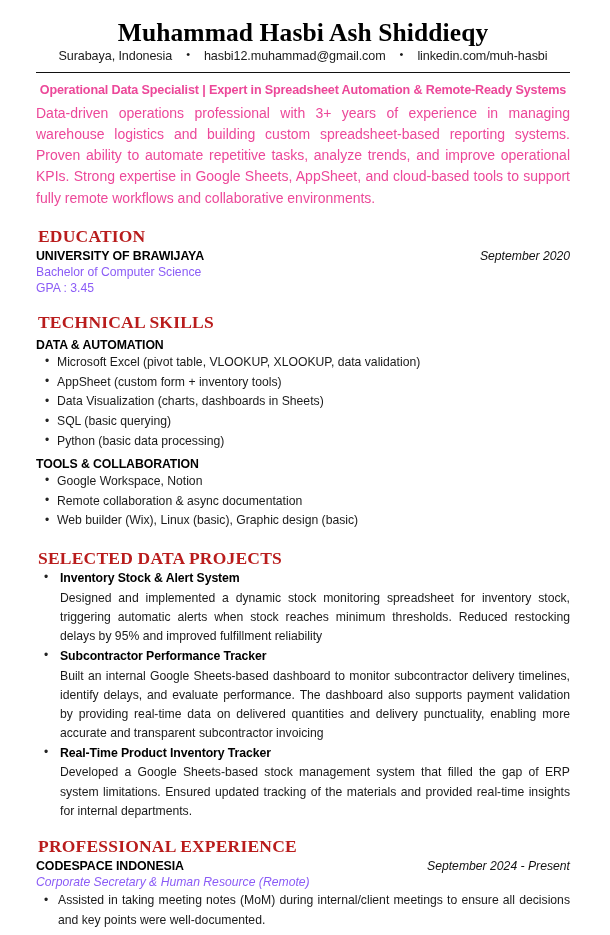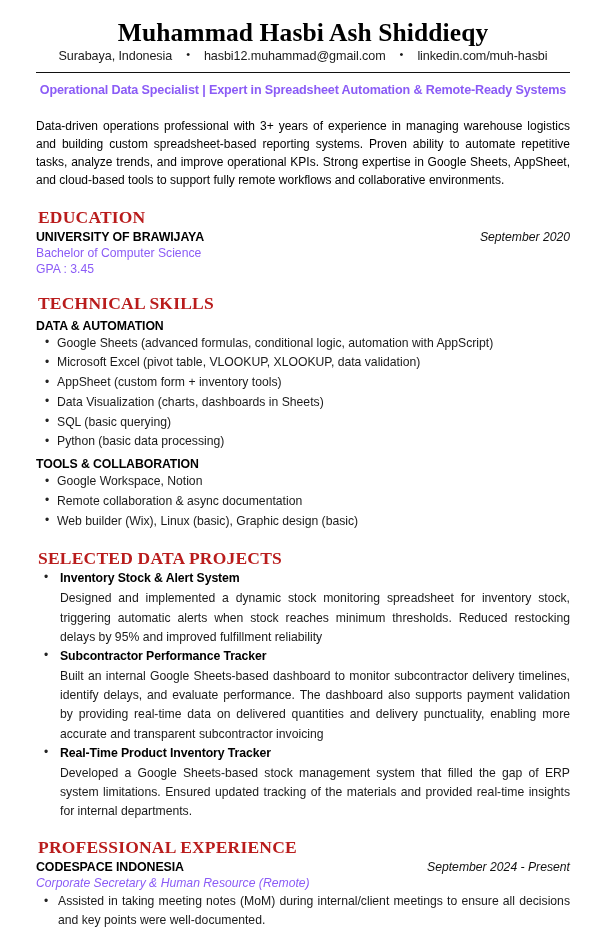--- a/index.html
+++ b/index.html
@@ -58,30 +58,30 @@
     border-top: 1.1px solid #111;
     margin: 9px 0 0 0;
     width: 100%;
   }
   .tagline {
     text-align: center;
     font-size: 12.6px;
     font-weight: bold;
     letter-spacing: -0.15px;
     margin-top: 10px;
-    color: #8b5cf6;
+    color: #ec4899;
   }
 
   
   .summary {
     text-align: justify;
-    font-size: 12px;
+    font-size: 14px;
     line-height: 1.52;
-    margin-top: 20px;
-    color: #000000;
+    margin-top: 6px;
+    color: #ec4899;
   }
 
   h2.section {
     font-family: "Liberation Serif", serif;
     font-size: 17.5px;
     font-weight: bold;
     letter-spacing: 0.2px;
     margin: 17px 0 1px 2px;
     color: #b91c1c;
   }
@@ -230,21 +230,20 @@
     <div class="org-sub">Bachelor of Computer Science</div>
     <div class="org-sub">GPA : 3.45</div>
   </section>
 
   <section>
     <h2 class="section">TECHNICAL SKILLS</h2>
 
     <div>
       <div class="sub-head">DATA &amp; AUTOMATION</div>
       <ul class="bullets">
-        <li>Google Sheets (advanced formulas, conditional logic, automation with AppScript)</li>
         <li>Microsoft Excel (pivot table, VLOOKUP, XLOOKUP, data validation)</li>
         <li>AppSheet (custom form + inventory tools)</li>
         <li>Data Visualization (charts, dashboards in Sheets)</li>
         <li>SQL (basic querying)</li>
         <li>Python (basic data processing)</li>
       </ul>
     </div>
 
     <div>
       <div class="sub-head">TOOLS &amp; COLLABORATION</div>

